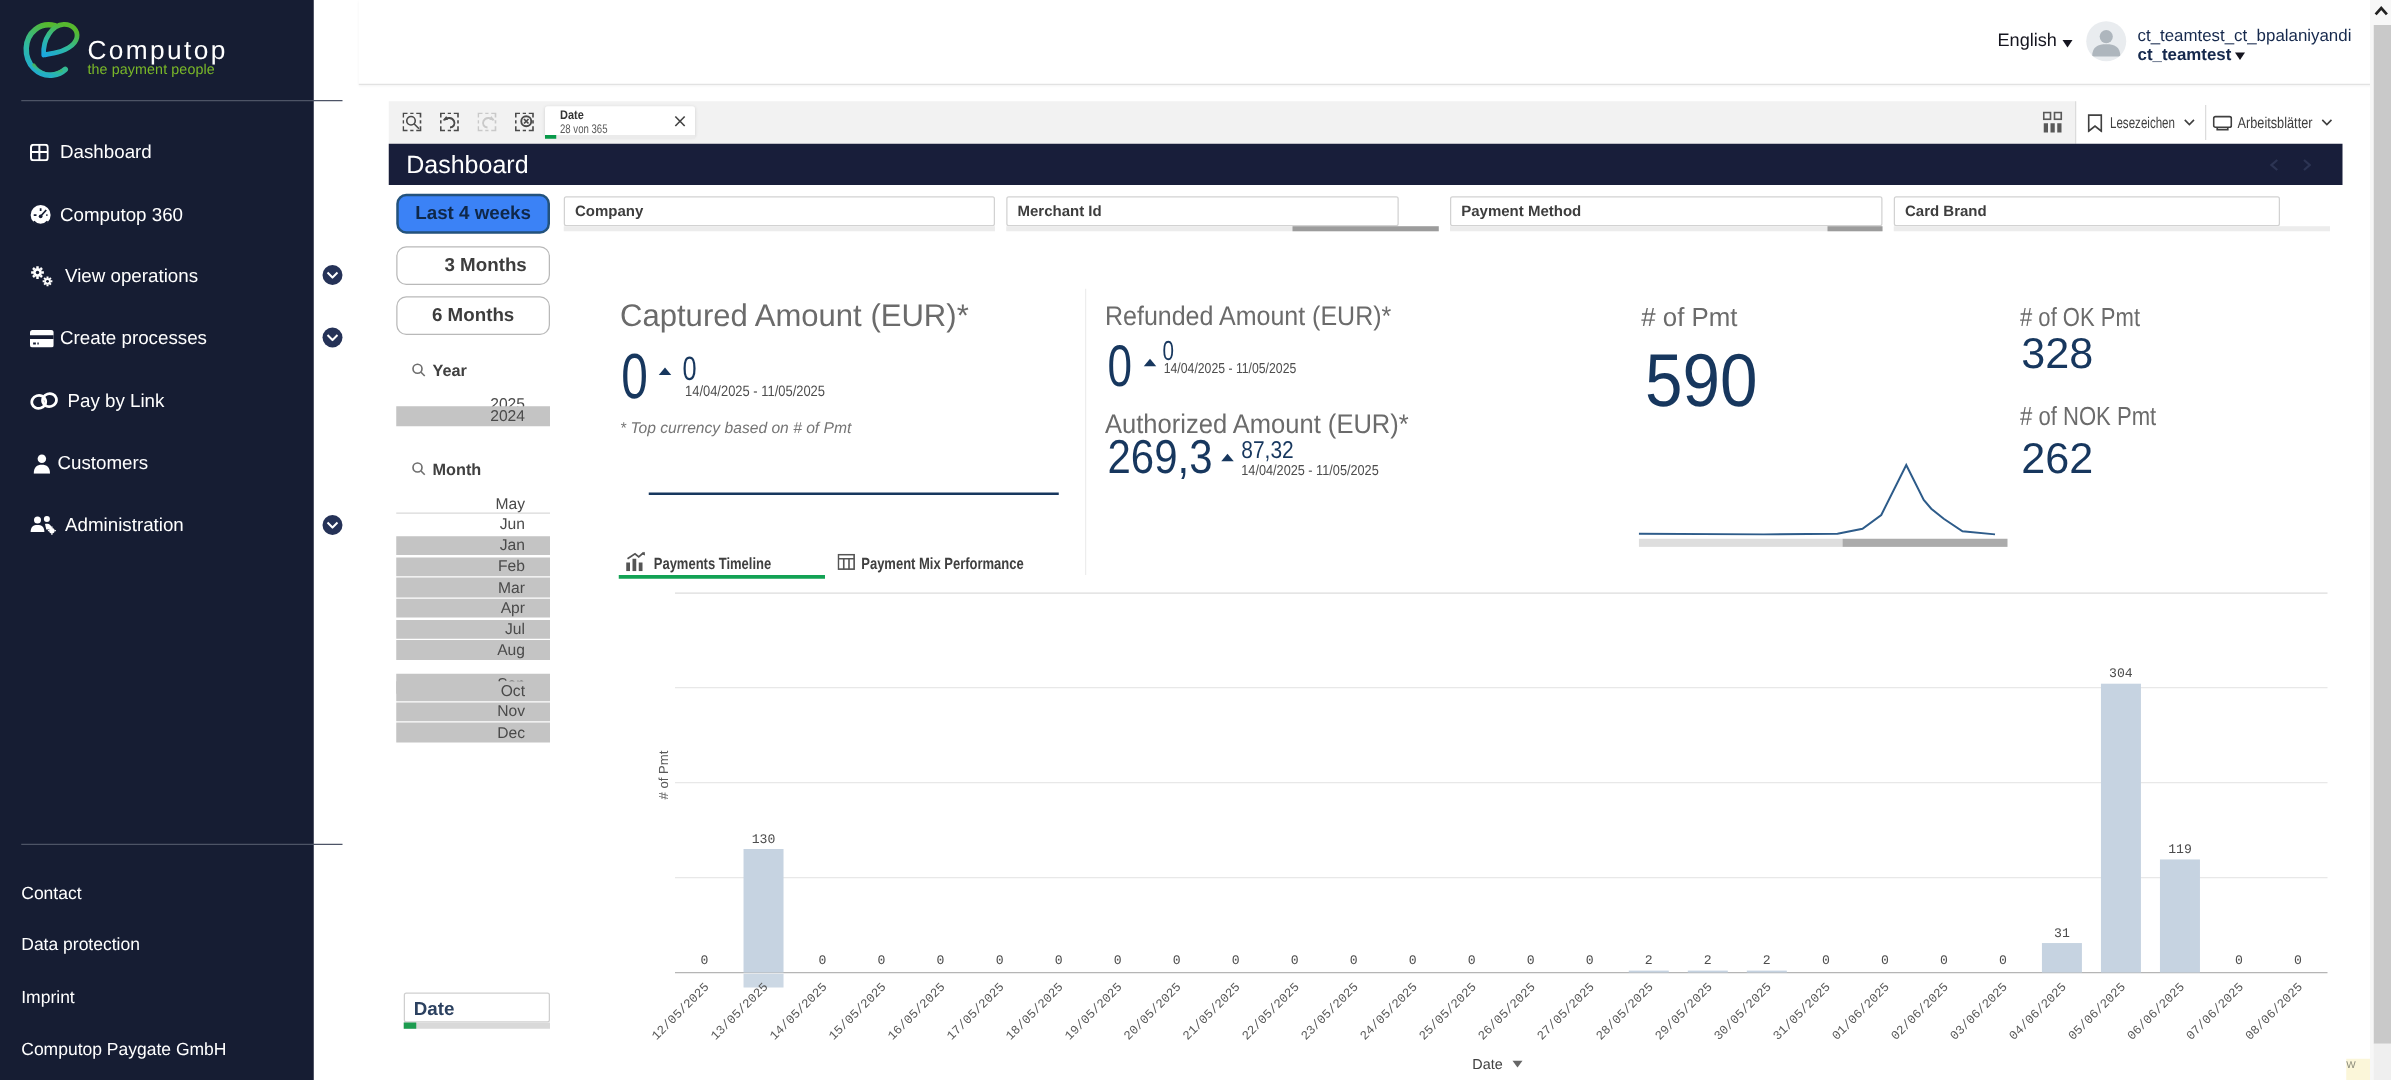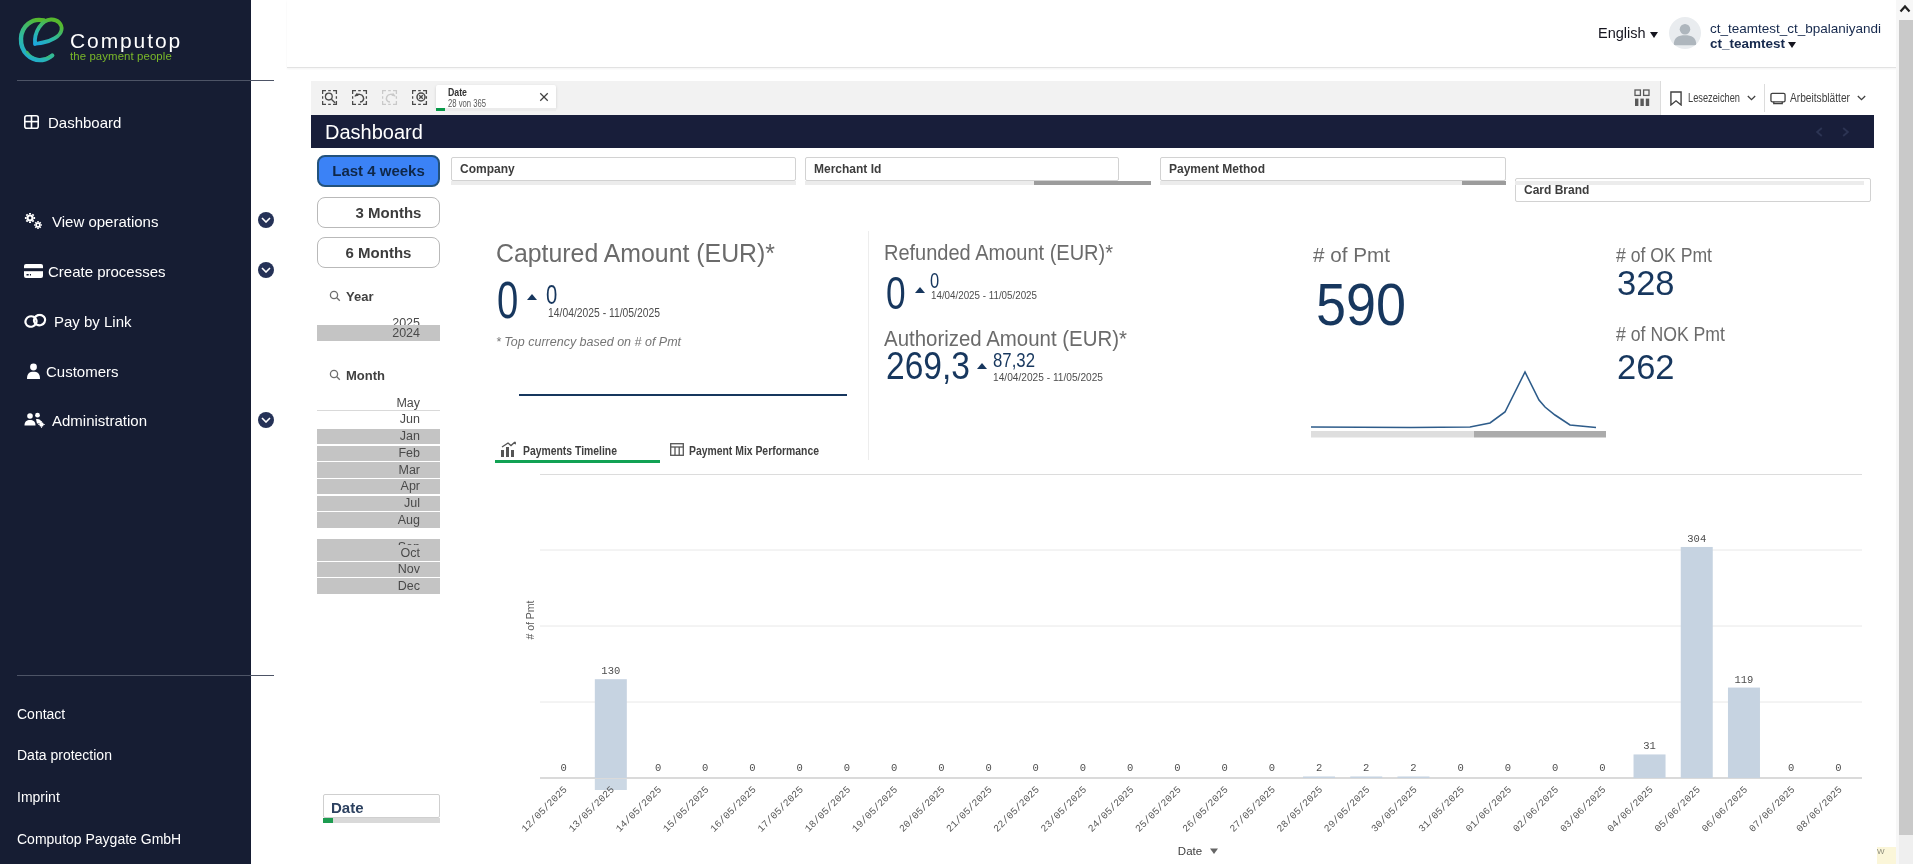--- a/index.html
+++ b/index.html
@@ -70,20 +70,32 @@
   </svg>
   <div class="sideDiv abs" style="top:80px"></div>
 
   <div class="mItem abs" style="top:105px">
     <svg class="ic" width="15" height="14" viewBox="0 0 15 14">
         <rect x="0.8" y="0.8" width="13.4" height="12.4" rx="2" fill="none" stroke="#fff" stroke-width="1.6"></rect>
         <line x1="7.5" y1="1" x2="7.5" y2="13" stroke="#fff" stroke-width="1.6"></line>
         <line x1="1" y1="6.6" x2="14" y2="6.6" stroke="#fff" stroke-width="1.6"></line>
       </svg>
     <span class="lb">Dashboard</span>
+  </div>
+  <div class="mItem abs" style="top:155px">
+    <svg class="ic" width="17" height="17" viewBox="0 0 17 17">
+        <circle cx="8.5" cy="8.5" r="8" fill="#fff"></circle>
+        <g stroke="#161d33" stroke-width="1.4">
+          <path d="M 8.5,9.5 L 13,4.5"></path>
+          <path d="M 3,8.5 h 2.2 M 8.5,3 v 2.2 M 14,8.5 h -1"></path>
+        </g>
+        <circle cx="8.5" cy="9.5" r="1.5" fill="#161d33"></circle>
+        <path d="M 3,13.5 A 7,7 0 0 0 14,13.5" fill="none" stroke="#161d33" stroke-width="1.4"></path>
+      </svg>
+    <span class="lb">Computop 360</span>
   </div>
   <div class="mItem abs" style="top:204px">
     <svg class="ic" width="20" height="17" viewBox="0 0 20 17">
       <g fill="#fff">
           <circle cx="6" cy="5.5" r="3.6"></circle>
       <g stroke="#fff" stroke-width="2">
             <line x1="6" y1="0.4" x2="6" y2="2"></line>
             <line x1="6" y1="9" x2="6" y2="10.6"></line>
             <line x1="0.9" y1="5.5" x2="2.5" y2="5.5"></line>
             <line x1="9.5" y1="5.5" x2="11.1" y2="5.5"></line>
@@ -282,21 +294,21 @@
 <div class="filtBox abs" style="left:805px;width:314px;">
     <span>Merchant Id</span>
   </div>
 <div class="filtBar abs" style="left:805px;width:346px;"></div>
 <div class="abs" style="left:1034px;top:181px;width:117px;height:4px;background:#9c9c9c;"></div>
 <div class="filtBox abs" style="left:1160px;width:346px;">
     <span>Payment Method</span>
   </div>
 <div class="filtBar abs" style="left:1160px;width:346px;"></div>
 <div class="abs" style="left:1462px;top:181px;width:44px;height:4px;background:#9c9c9c;"></div>
-<div class="filtBox abs" style="left:1515px;width:356px;margin-top:21px;">
+<div class="filtBox abs" style="left:1515px;width:309px;">
     <span>Card Brand</span>
   </div>
 <div class="filtBar abs" style="left:1515px;width:349px;"></div>
 
 <div class="tbtn abs" style="top:197px;padding-left:20px;">3 Months</div>
 <div class="tbtn abs" style="top:237px;">6 Months</div>
 
 <svg class="abs" style="left:329px;top:290px" width="12" height="12" viewBox="0 0 12 12">
     <circle cx="5" cy="5" r="3.6" fill="none" stroke="#6e6e6e" stroke-width="1.3"></circle>
     <line x1="7.8" y1="7.8" x2="10.8" y2="10.8" stroke="#6e6e6e" stroke-width="1.3"></line>

